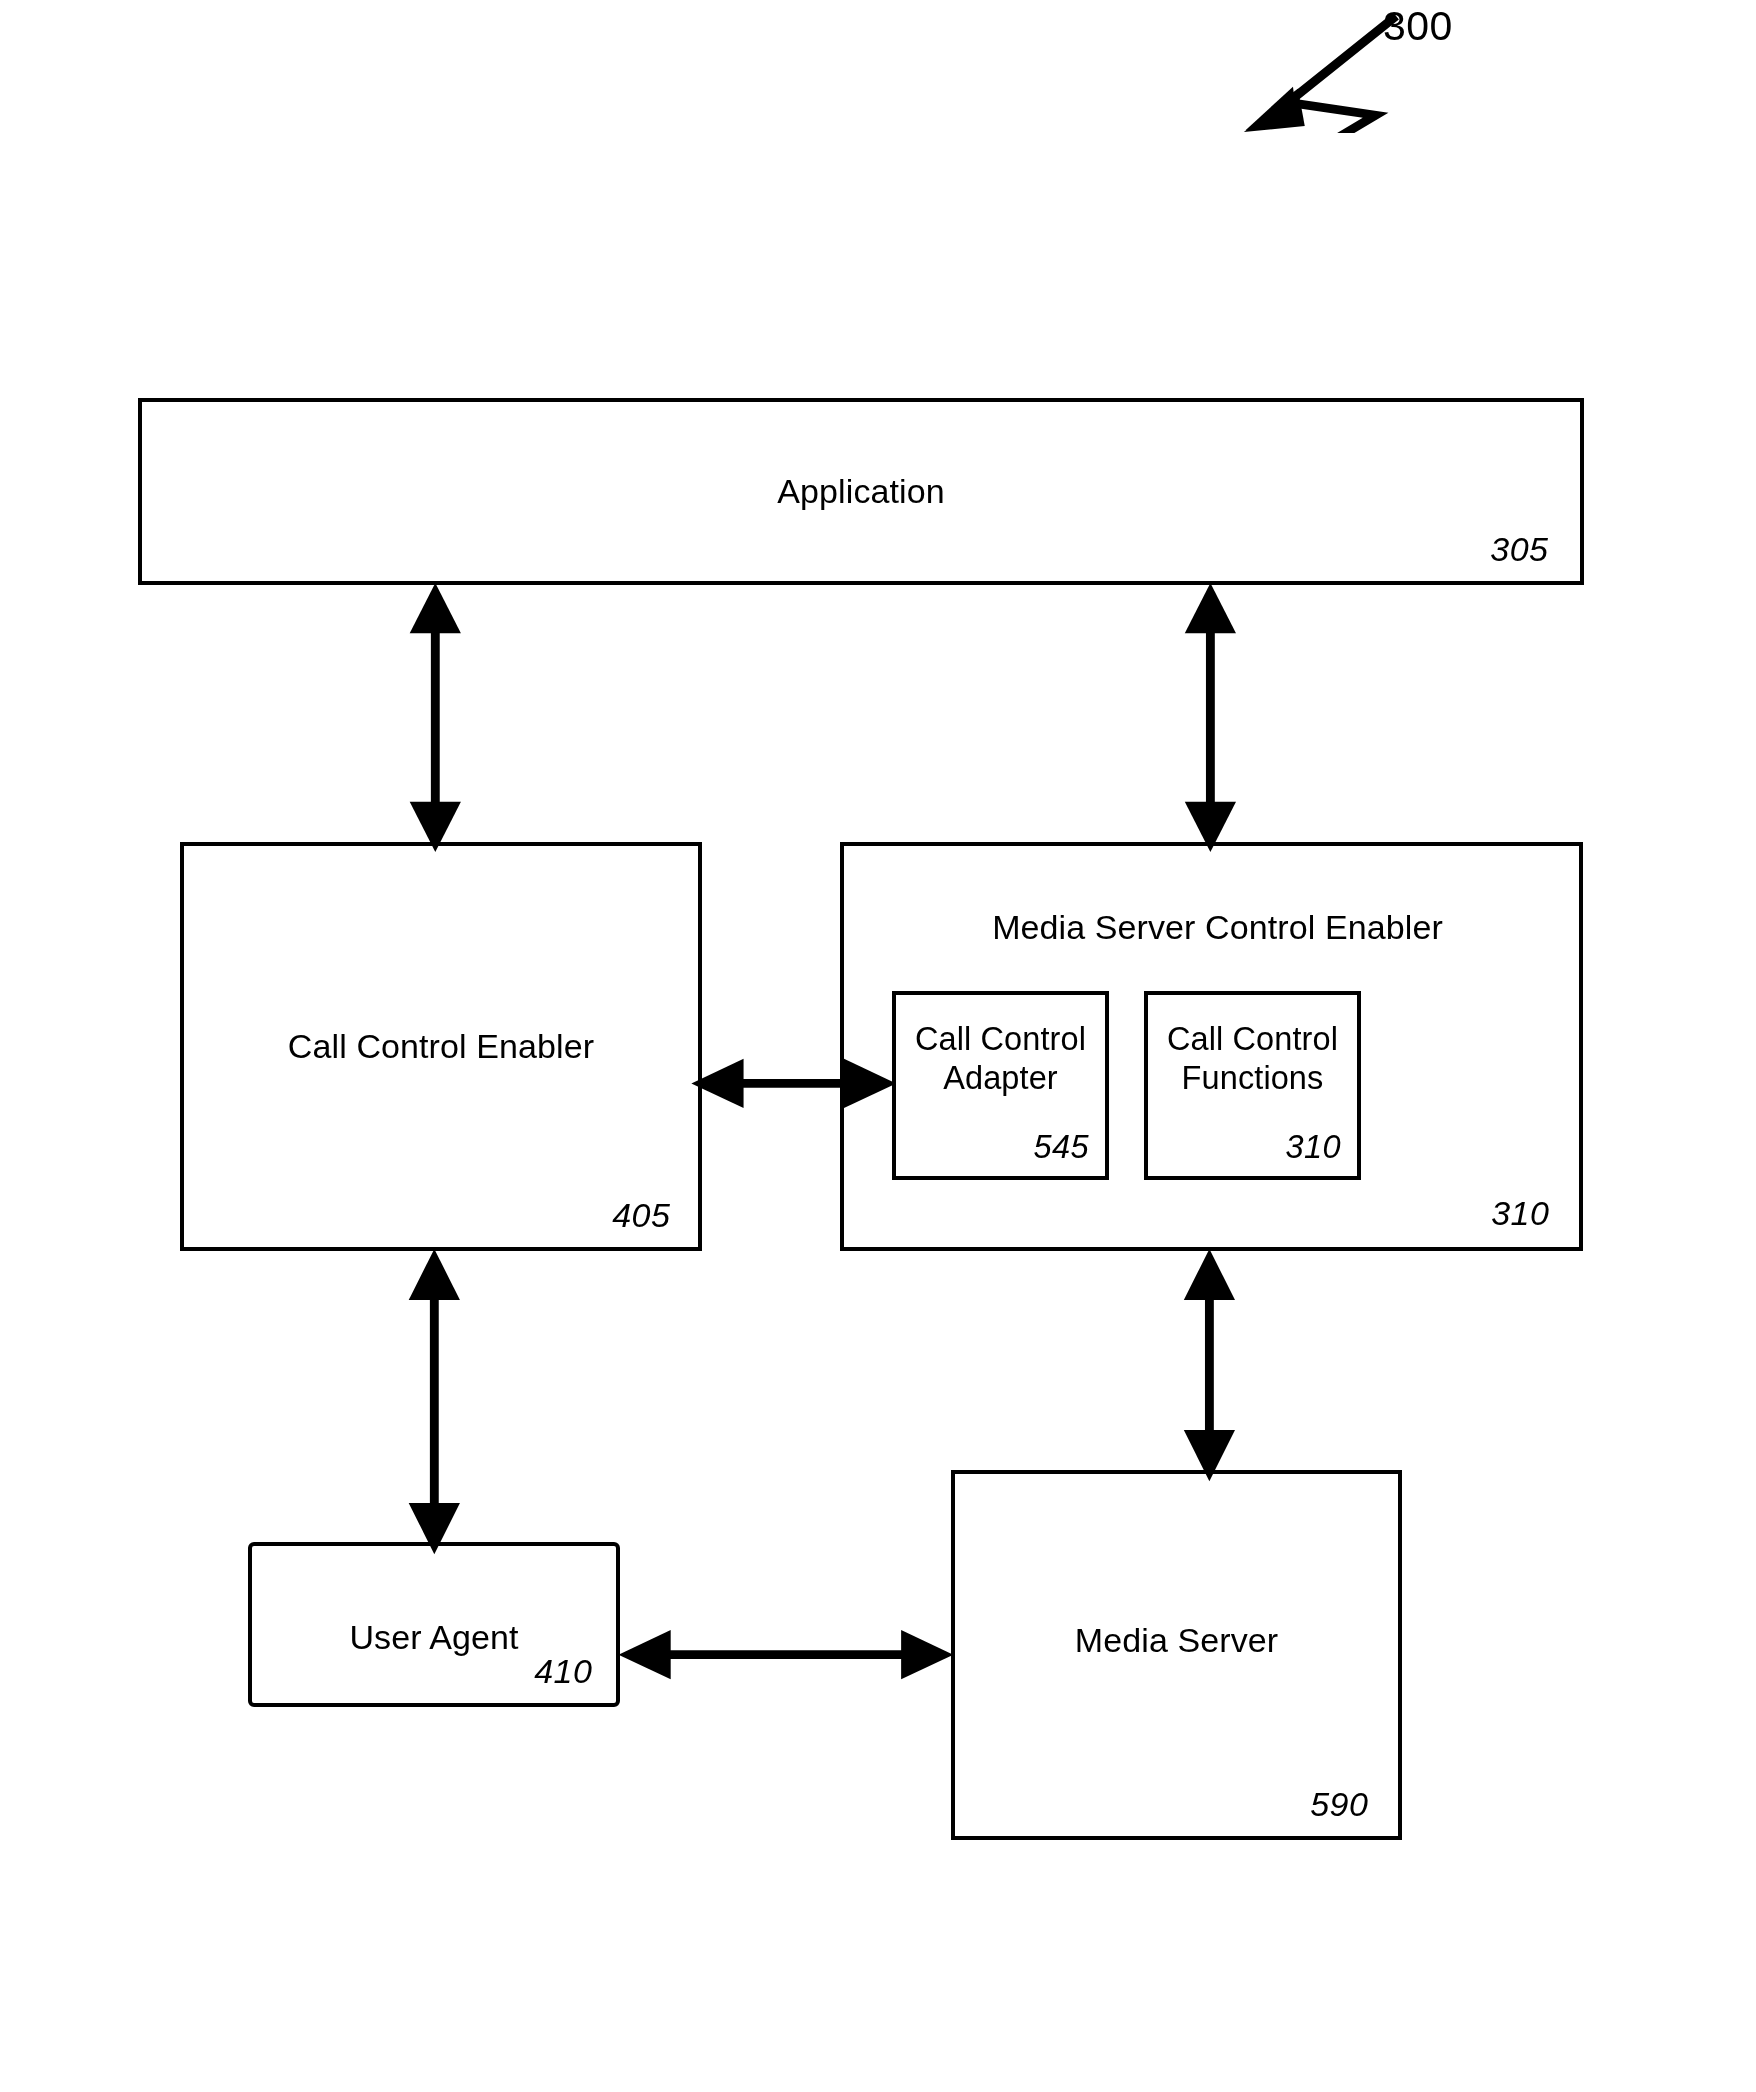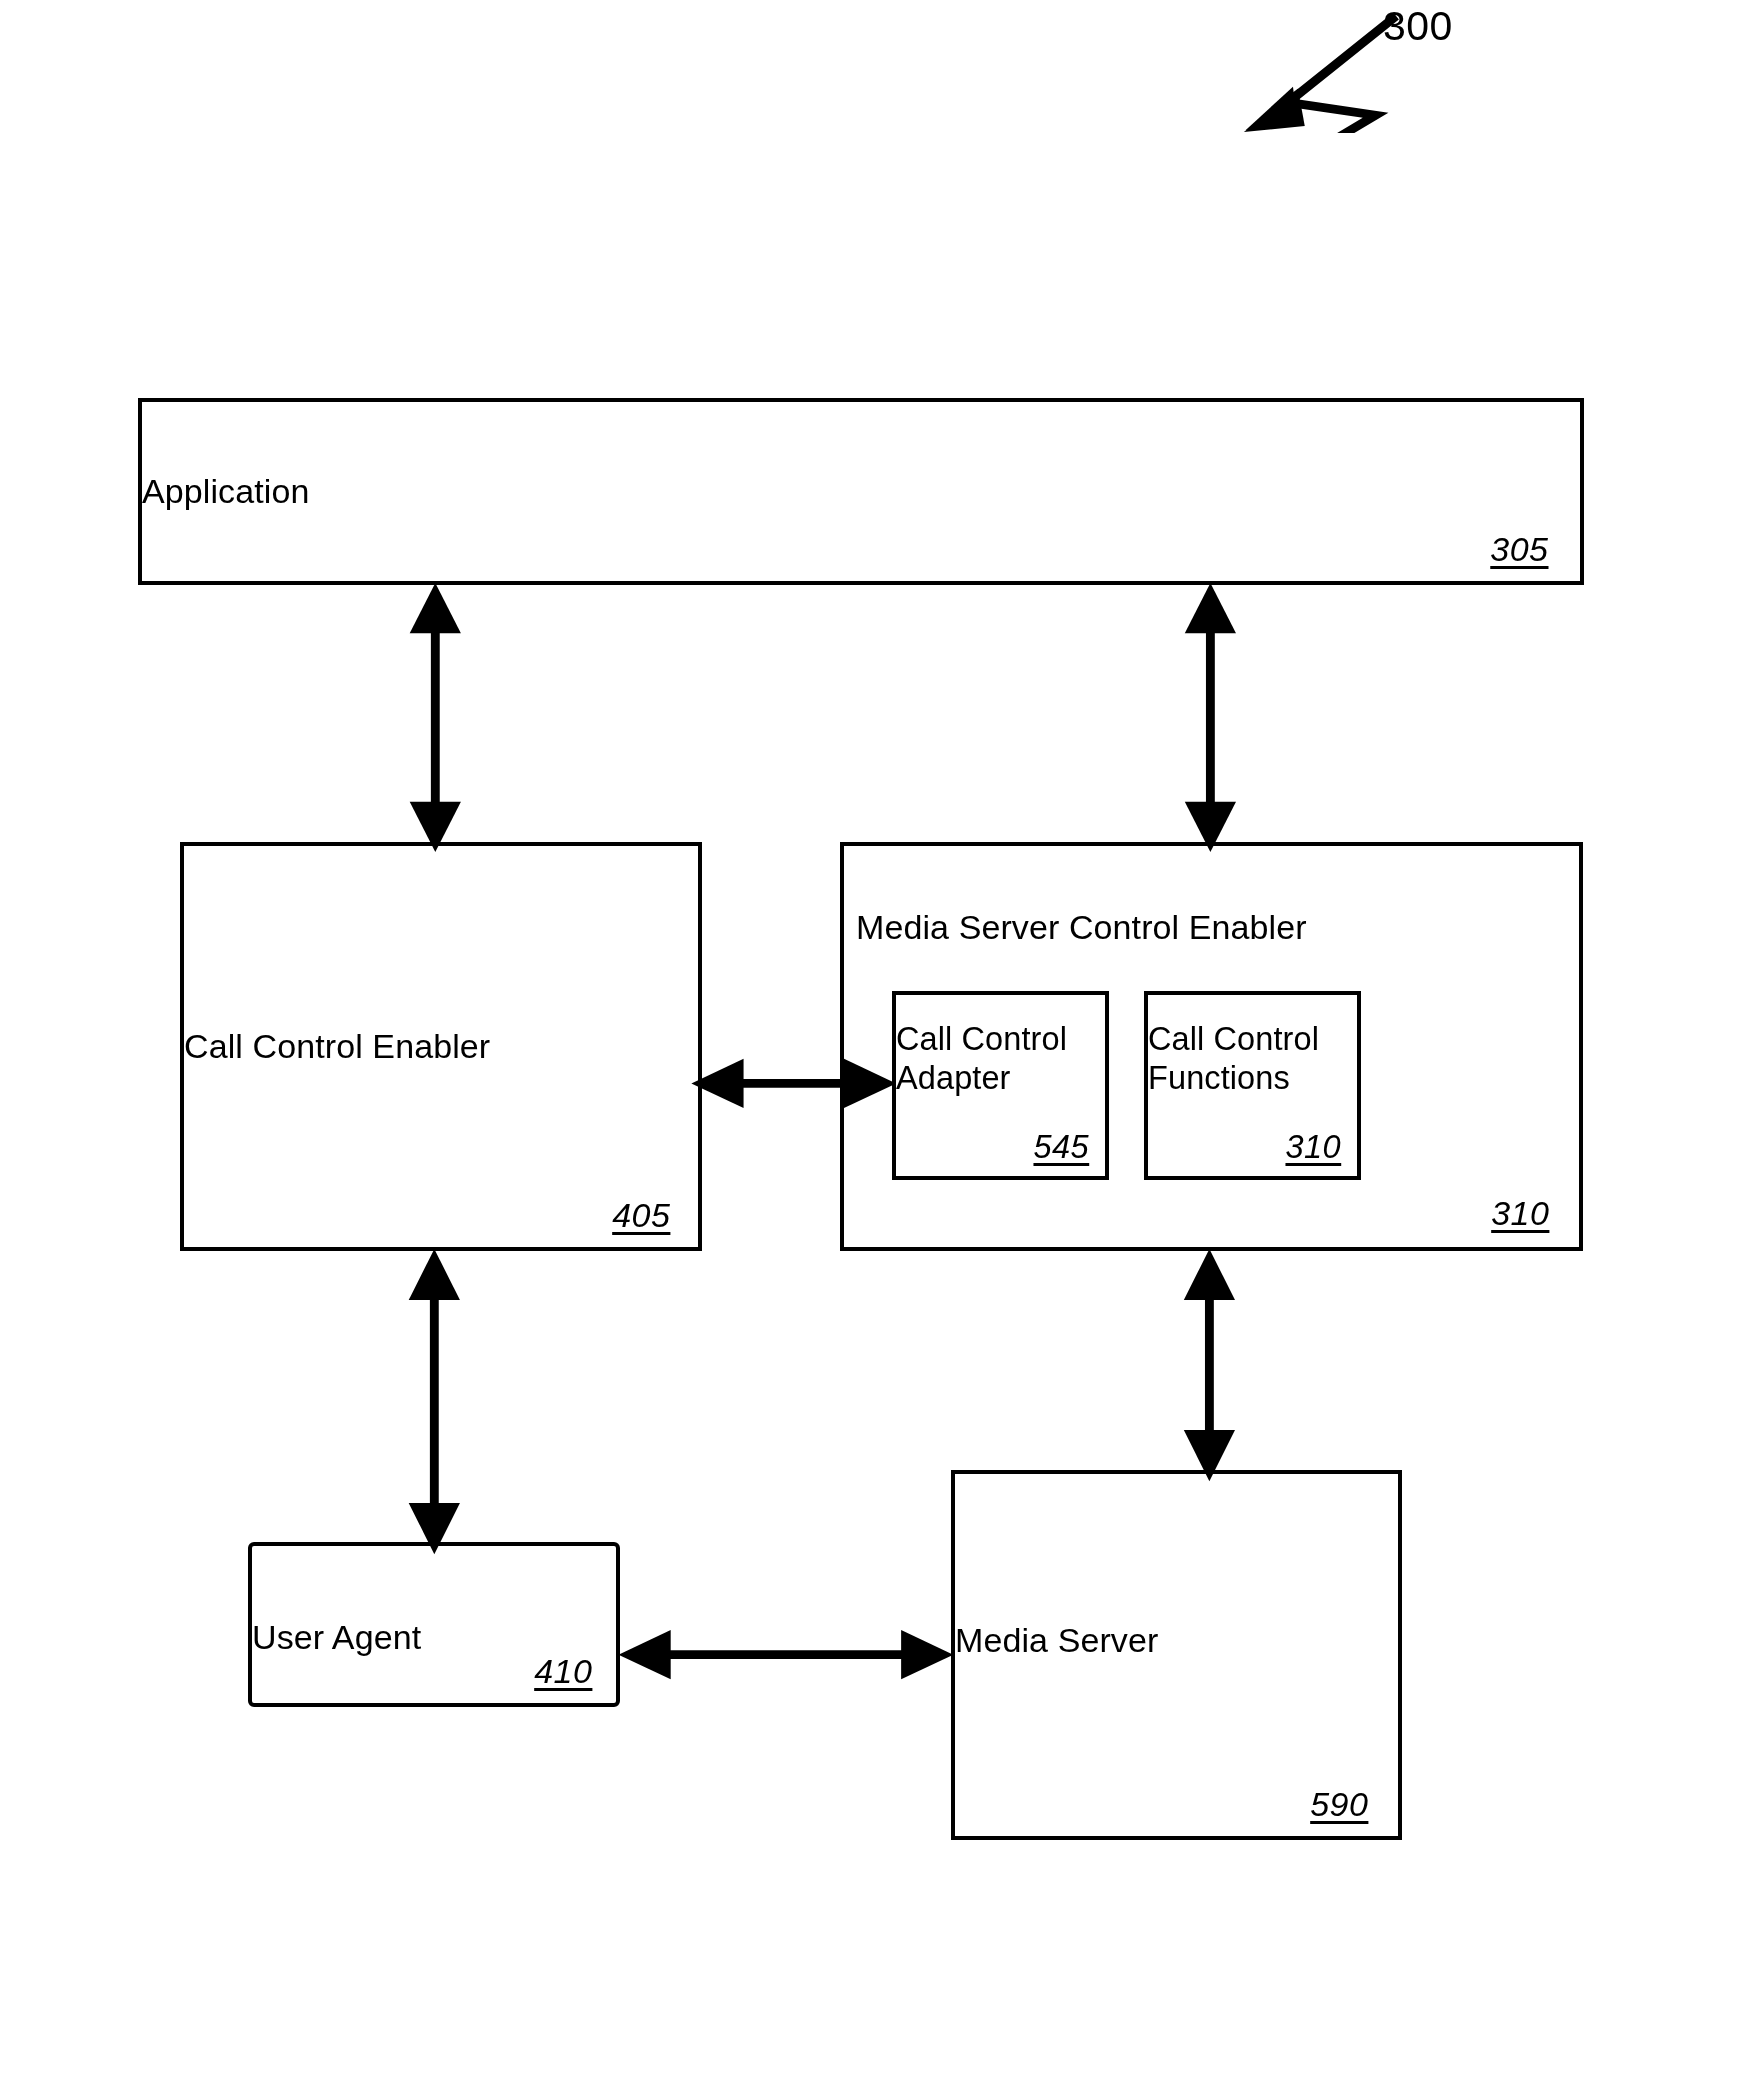--- a/index.html
+++ b/index.html
@@ -28,39 +28,38 @@
     position: absolute;
     box-sizing: border-box;
     border: 4.9px solid #000000;
     background: #ffffff;
   }
 
   .box-title {
     position: absolute;
     left: 0;
     right: 0;
-    text-align: left;
+    text-align: center;
     font-size: 34px;
     line-height: 1.22;
     letter-spacing: 0.1px;
     white-space: pre-line;
   }
 
   
   .title-center {
     top: 50%;
     transform: translateY(-50%);
   }
 
   .ref-num {
     position: absolute;
     font-size: 34px;
     font-style: italic;
     font-weight: 400;
-    text-decoration: underline;
     text-underline-offset: 4.9px;
     text-decoration-thickness: 3px;
     letter-spacing: 0.5px;
     margin-top: 7px;
   }
 
   
   #fig-label {
     position: absolute;
     left: 1383px;

